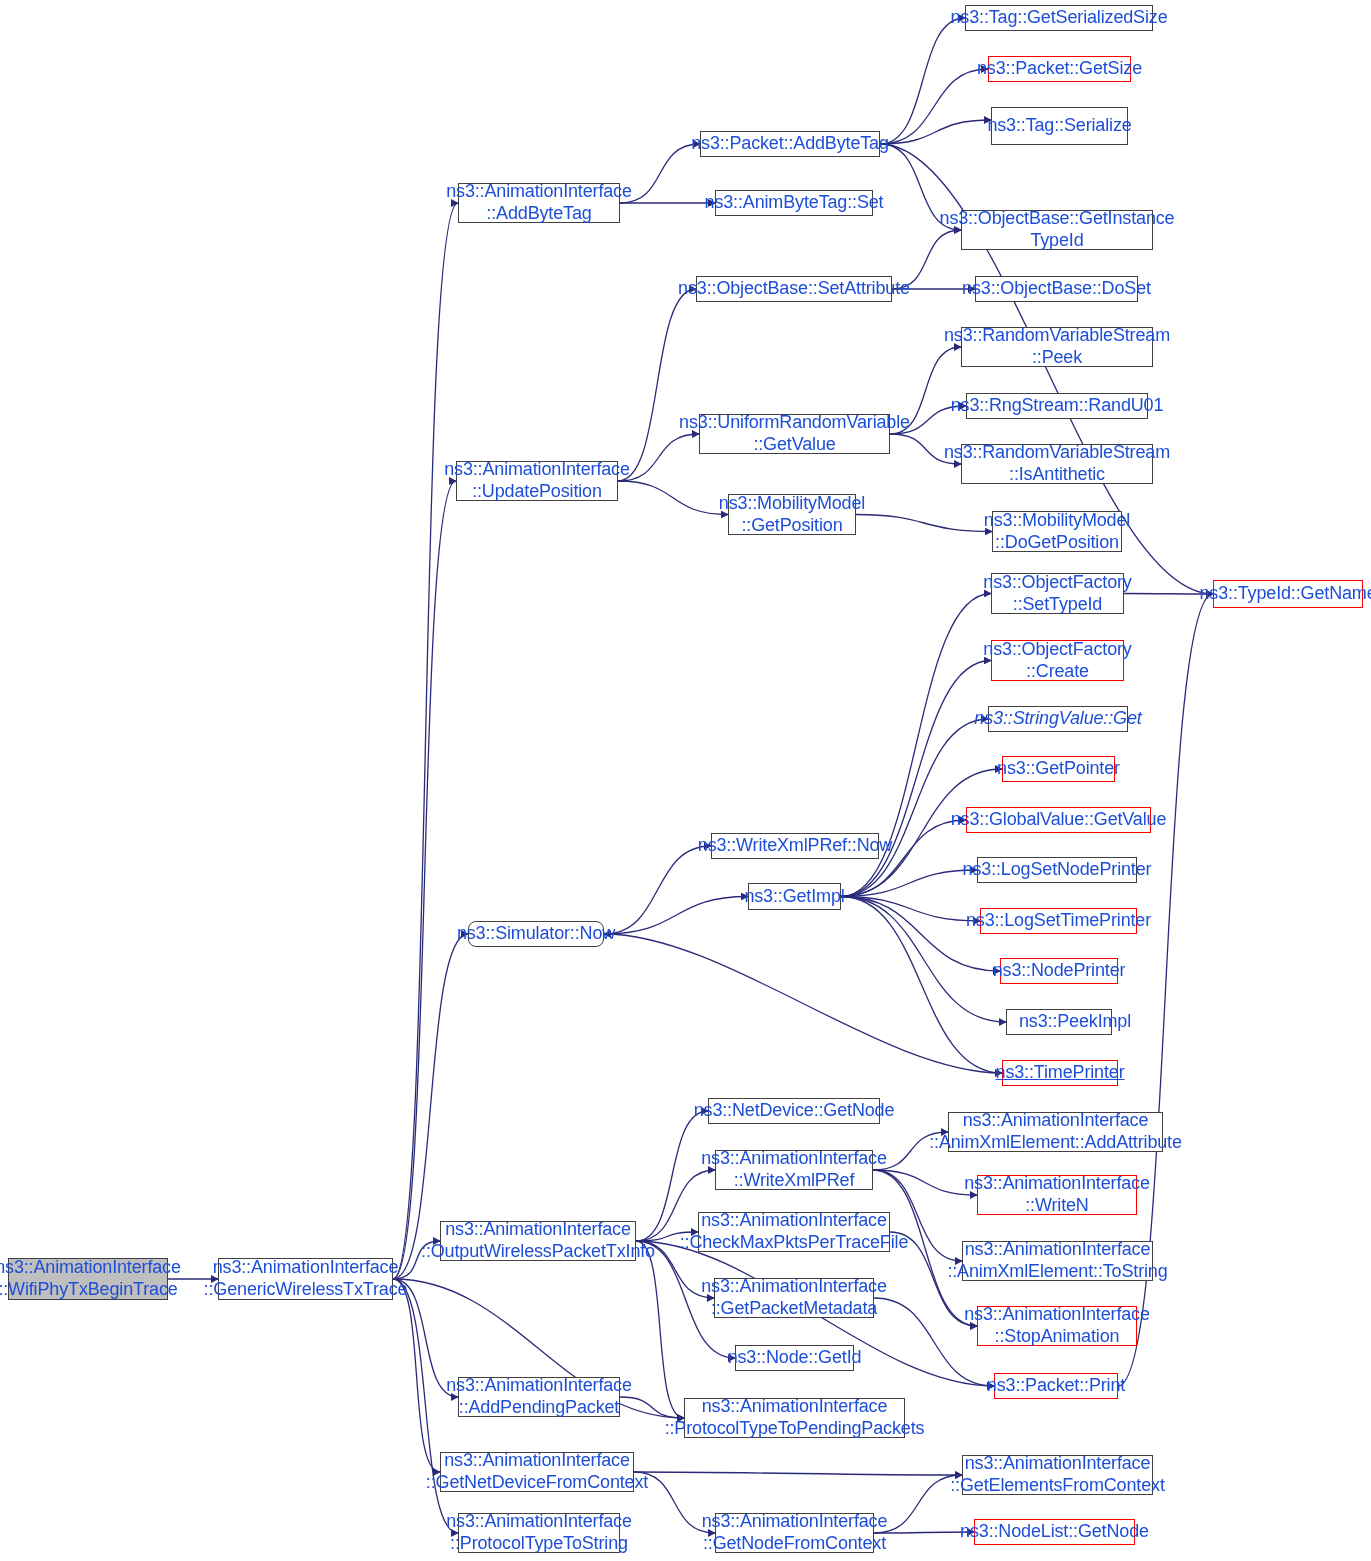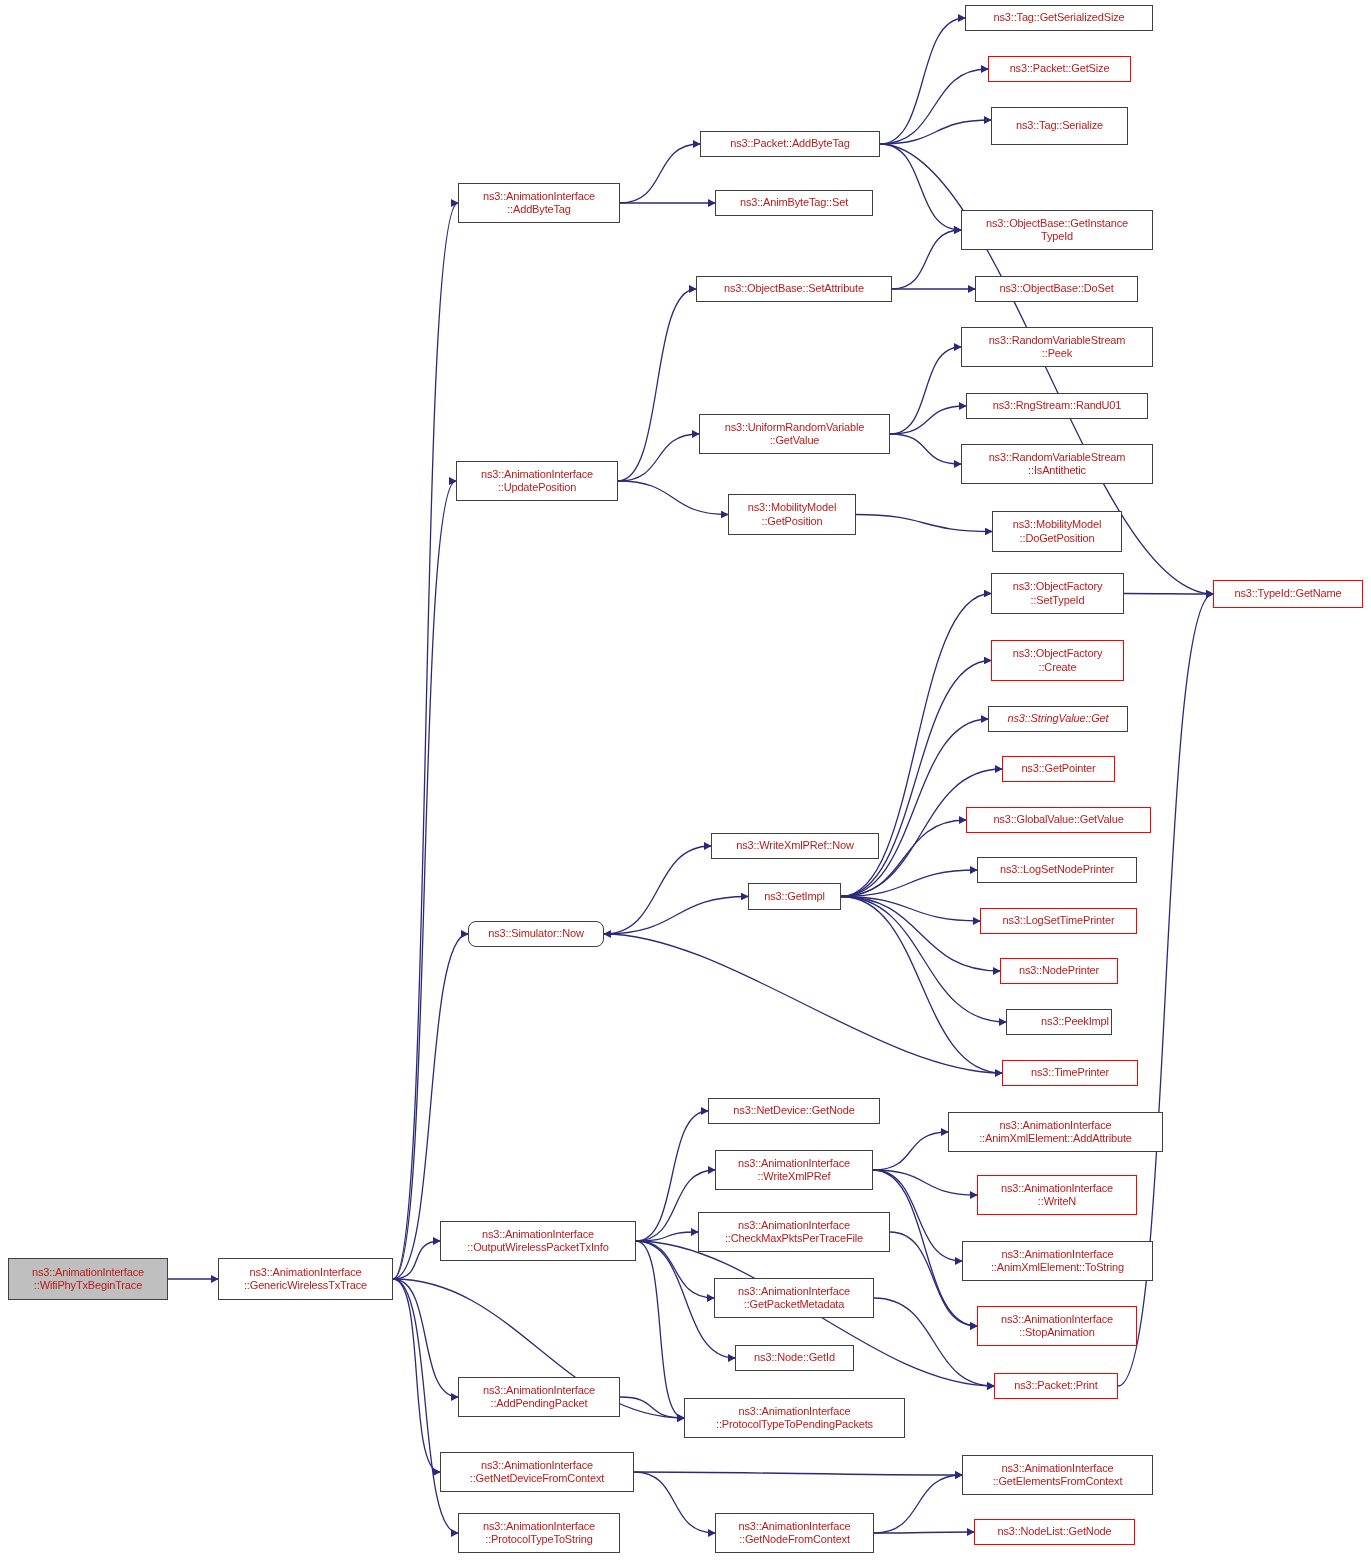--- a/index.html
+++ b/index.html
@@ -22,23 +22,23 @@
     height: 1561px;
     pointer-events: none;
   }
   .node {
     position: absolute;
     box-sizing: border-box;
     display: flex;
     align-items: center;
     justify-content: center;
     text-align: center;
-    font-size: 11px;
+    font-size: 18px;
     line-height: 1.22;
-    color: #b91c1c;
+    color: #1d4ed8;
     background: #ffffff;
     border: 1px solid #404040;
     white-space: pre;
     letter-spacing: -0.15px;
     z-index: 5;
   }
   .node.red {
     border-color: #ff0000;
   }
   .node.root {
@@ -142,21 +142,21 @@
       <div class="node" style="left: 991px; top: 573px; width: 133px; height: 41px;"><div><span>ns3::ObjectFactory</span><span>::SetTypeId</span></div></div>
       <div class="node red" style="left: 1213px; top: 580px; width: 150px; height: 28px;"><div><span>ns3::TypeId::GetName</span></div></div>
       <div class="node red" style="left: 991px; top: 640px; width: 133px; height: 41px;"><div><span>ns3::ObjectFactory</span><span>::Create</span></div></div>
       <div class="node" style="left: 988px; top: 706px; width: 140px; height: 26px; font-style: italic;"><div><span>ns3::StringValue::Get</span></div></div>
       <div class="node red" style="left: 1002px; top: 756px; width: 113px; height: 26px;"><div><span>ns3::GetPointer</span></div></div>
       <div class="node red" style="left: 966px; top: 807px; width: 185px; height: 26px;"><div><span>ns3::GlobalValue::GetValue</span></div></div>
       <div class="node" style="left: 977px; top: 857px; width: 160px; height: 26px;"><div><span>ns3::LogSetNodePrinter</span></div></div>
       <div class="node red" style="left: 980px; top: 908px; width: 157px; height: 26px;"><div><span>ns3::LogSetTimePrinter</span></div></div>
       <div class="node red" style="left: 1000px; top: 958px; width: 118px; height: 26px;"><div><span>ns3::NodePrinter</span></div></div>
       <div class="node" style="left: 1006px; top: 1009px; width: 106px; height: 26px; padding-left: 32px;"><div><span>ns3::PeekImpl</span></div></div>
-      <div class="node red" style="left: 1002px; top: 1060px; width: 136px; height: 26px;"><div><span>ns3::TimePrinter</span></div></div>
+      <div class="node red" style="left: 1002px; top: 1060px; width: 116px; height: 26px; text-decoration: underline;"><div><span>ns3::TimePrinter</span></div></div>
       <div class="node" style="left: 468px; top: 921px; width: 136px; height: 26px; border-radius: 8px;"><div><span>ns3::Simulator::Now</span></div></div>
       <div class="node" style="left: 711px; top: 833px; width: 168px; height: 26px;"><div><span>ns3::WriteXmlPRef::Now</span></div></div>
       <div class="node" style="left: 748px; top: 883px; width: 93px; height: 27px;"><div><span>ns3::GetImpl</span></div></div>
       <div class="node" style="left: 440px; top: 1221px; width: 196px; height: 40px;"><div><span>ns3::AnimationInterface</span><span>::OutputWirelessPacketTxInfo</span></div></div>
       <div class="node" style="left: 708px; top: 1098px; width: 172px; height: 26px;"><div><span>ns3::NetDevice::GetNode</span></div></div>
       <div class="node" style="left: 715px; top: 1150px; width: 158px; height: 40px;"><div><span>ns3::AnimationInterface</span><span>::WriteXmlPRef</span></div></div>
       <div class="node" style="left: 698px; top: 1212px; width: 192px; height: 40px;"><div><span>ns3::AnimationInterface</span><span>::CheckMaxPktsPerTraceFile</span></div></div>
       <div class="node" style="left: 714px; top: 1278px; width: 160px; height: 40px;"><div><span>ns3::AnimationInterface</span><span>::GetPacketMetadata</span></div></div>
       <div class="node" style="left: 735px; top: 1345px; width: 119px; height: 26px;"><div><span>ns3::Node::GetId</span></div></div>
       <div class="node" style="left: 948px; top: 1112px; width: 215px; height: 40px;"><div><span>ns3::AnimationInterface</span><span>::AnimXmlElement::AddAttribute</span></div></div>

